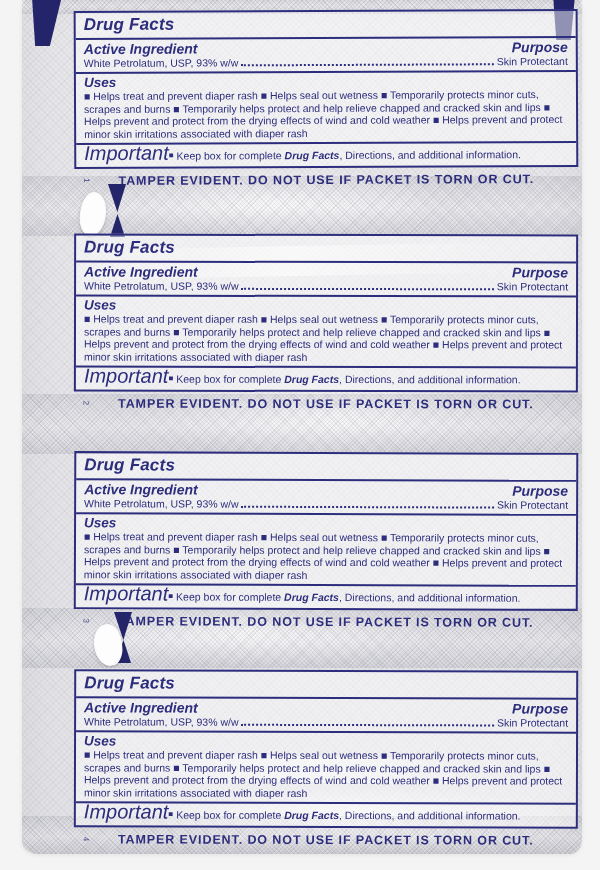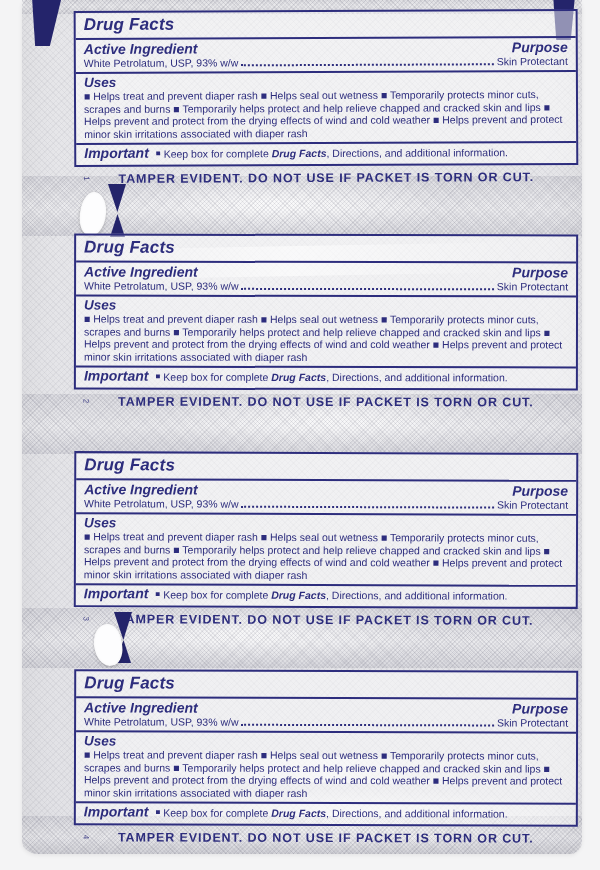--- a/index.html
+++ b/index.html
@@ -81,21 +81,21 @@
     padding:2px 8px 3px;border-bottom:2px solid var(--navy);letter-spacing:.2px;}
   .row-active{border-bottom:2px solid var(--navy);padding-bottom:3px;}
   .ai-head{display:flex;justify-content:space-between;align-items:baseline;
     font-style:italic;font-weight:700;font-size:14px;padding:1px 8px 0;}
   .ai-line{display:flex;align-items:flex-end;font-size:10.5px;padding:0 8px;line-height:12px;}
   .leader{flex:1;border-bottom:2px dotted var(--navy);margin:0 3px 2px;}
   .row-uses{border-bottom:2px solid var(--navy);padding-bottom:3px;}
   .h-uses{font-style:italic;font-weight:700;font-size:13.5px;padding:1px 8px 0;}
   .uses-text{font-size:10.5px;line-height:12.6px;padding:0 8px;}
   .row-important{font-size:10.5px;padding:2px 8px 4px;line-height:13px;}
-  .h-imp{font-style:italic;font-weight:700;font-size:14px;margin-right:7px;}
+  .h-imp{font-style:italic;font-weight:400;font-size:20px;}
   .imp-bullet{font-size:8px;vertical-align:2px;margin-right:3px;}
   .imp-bold{font-weight:700;font-style:italic;}
 
   .tamper{position:relative;margin-top:5px;text-align:center;
     font-weight:700;font-size:12.5px;letter-spacing:.9px;color:var(--navy);}
   .side-mark{position:absolute;left:10px;top:2px;font-size:8px;font-weight:400;
     letter-spacing:0;display:inline-block;transform:rotate(90deg);opacity:.85;}
 </style>
 </head>
 <body>

